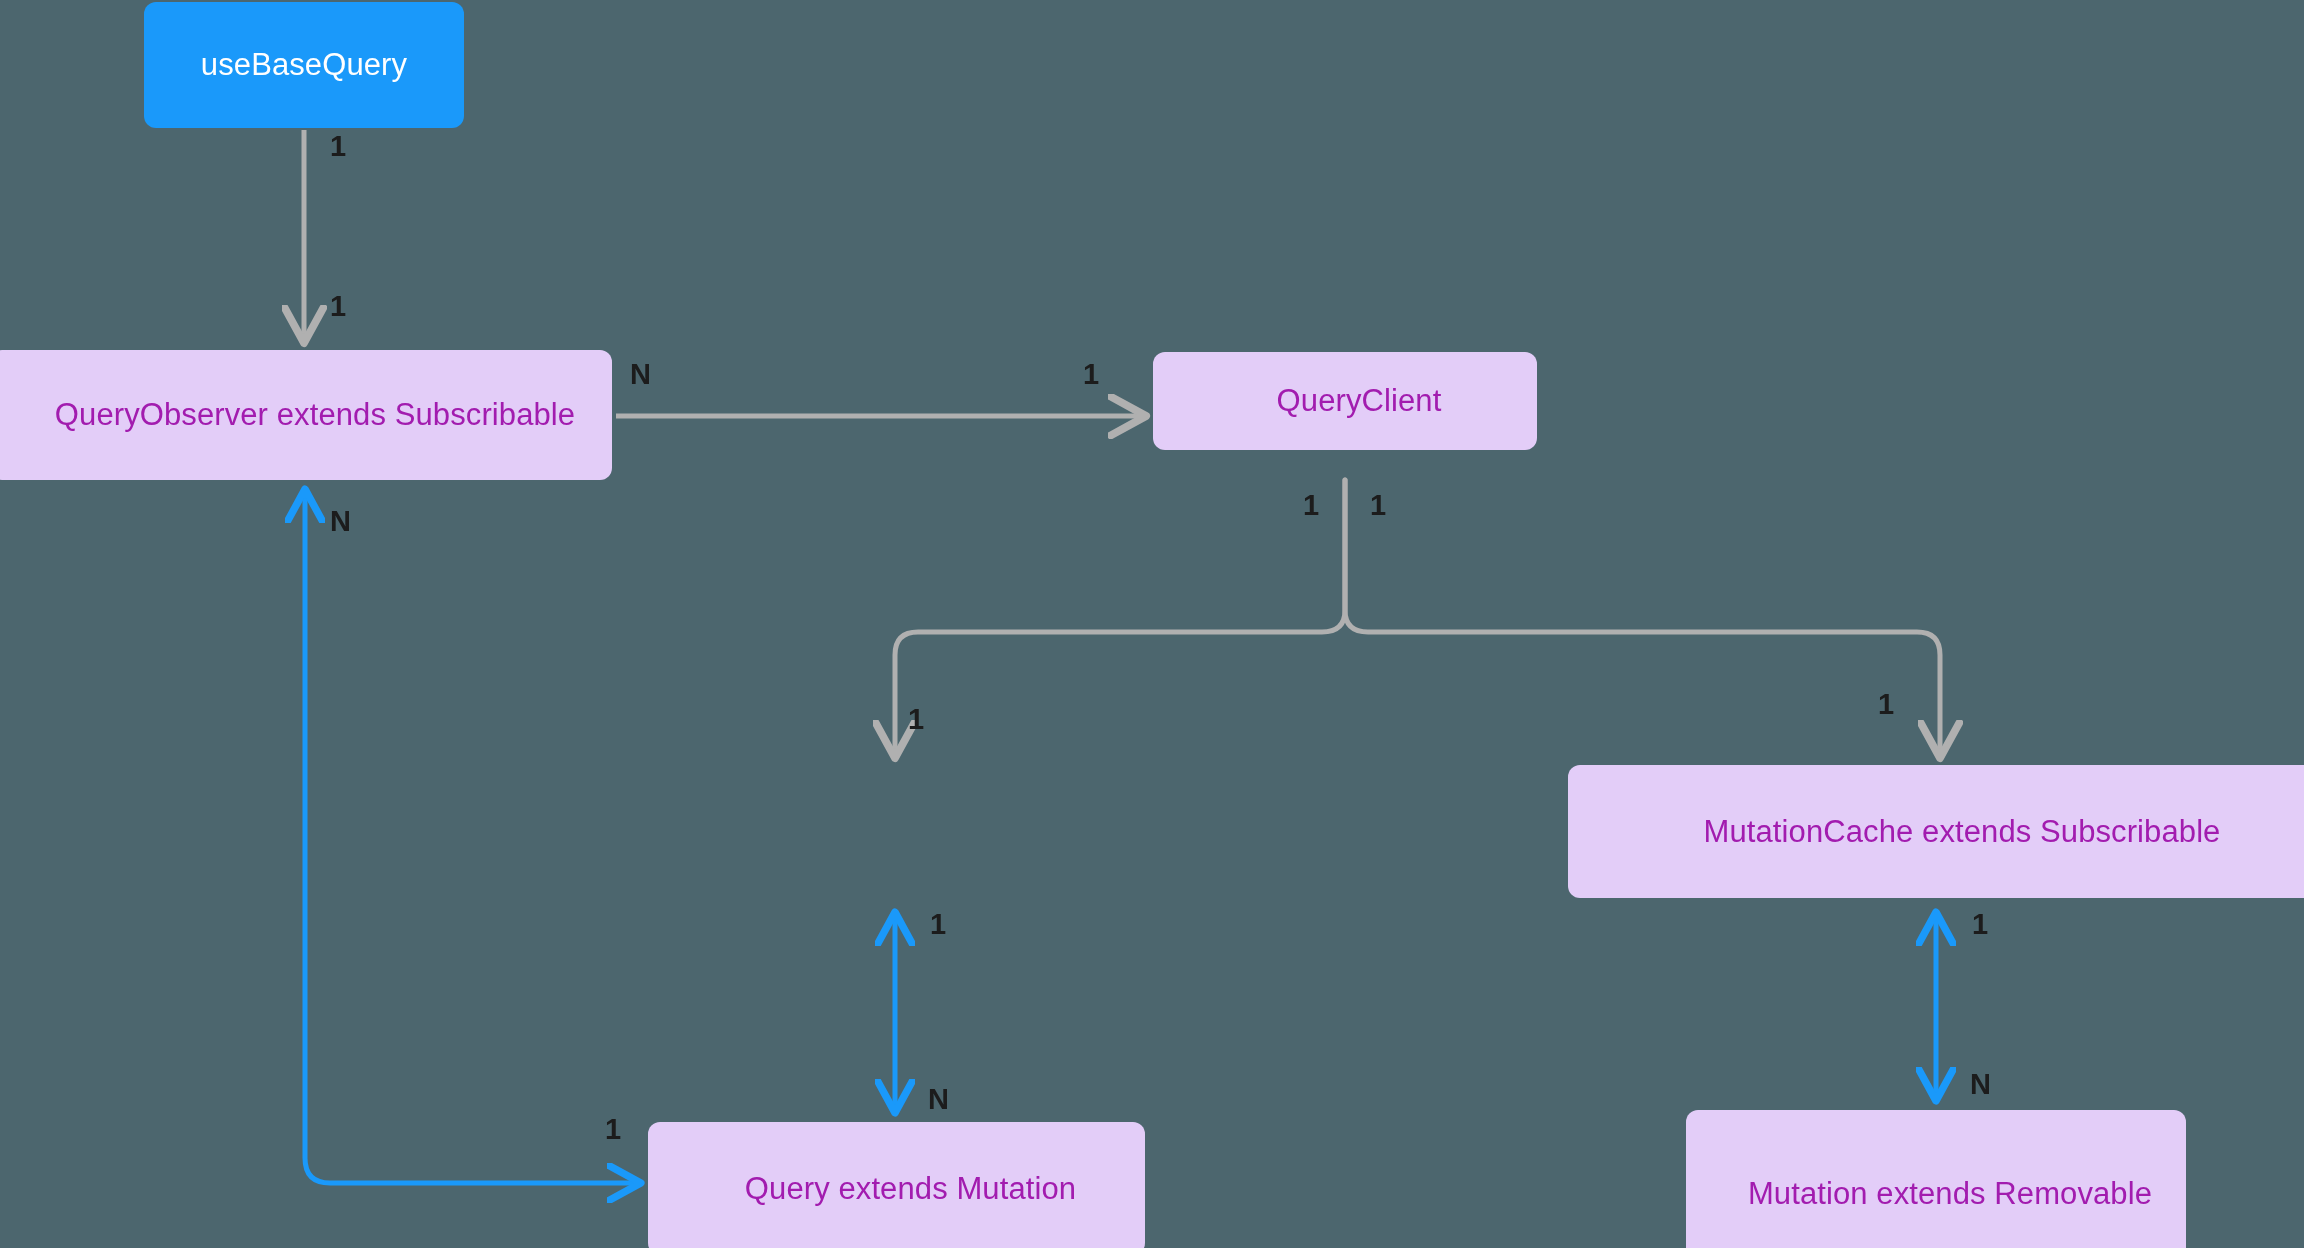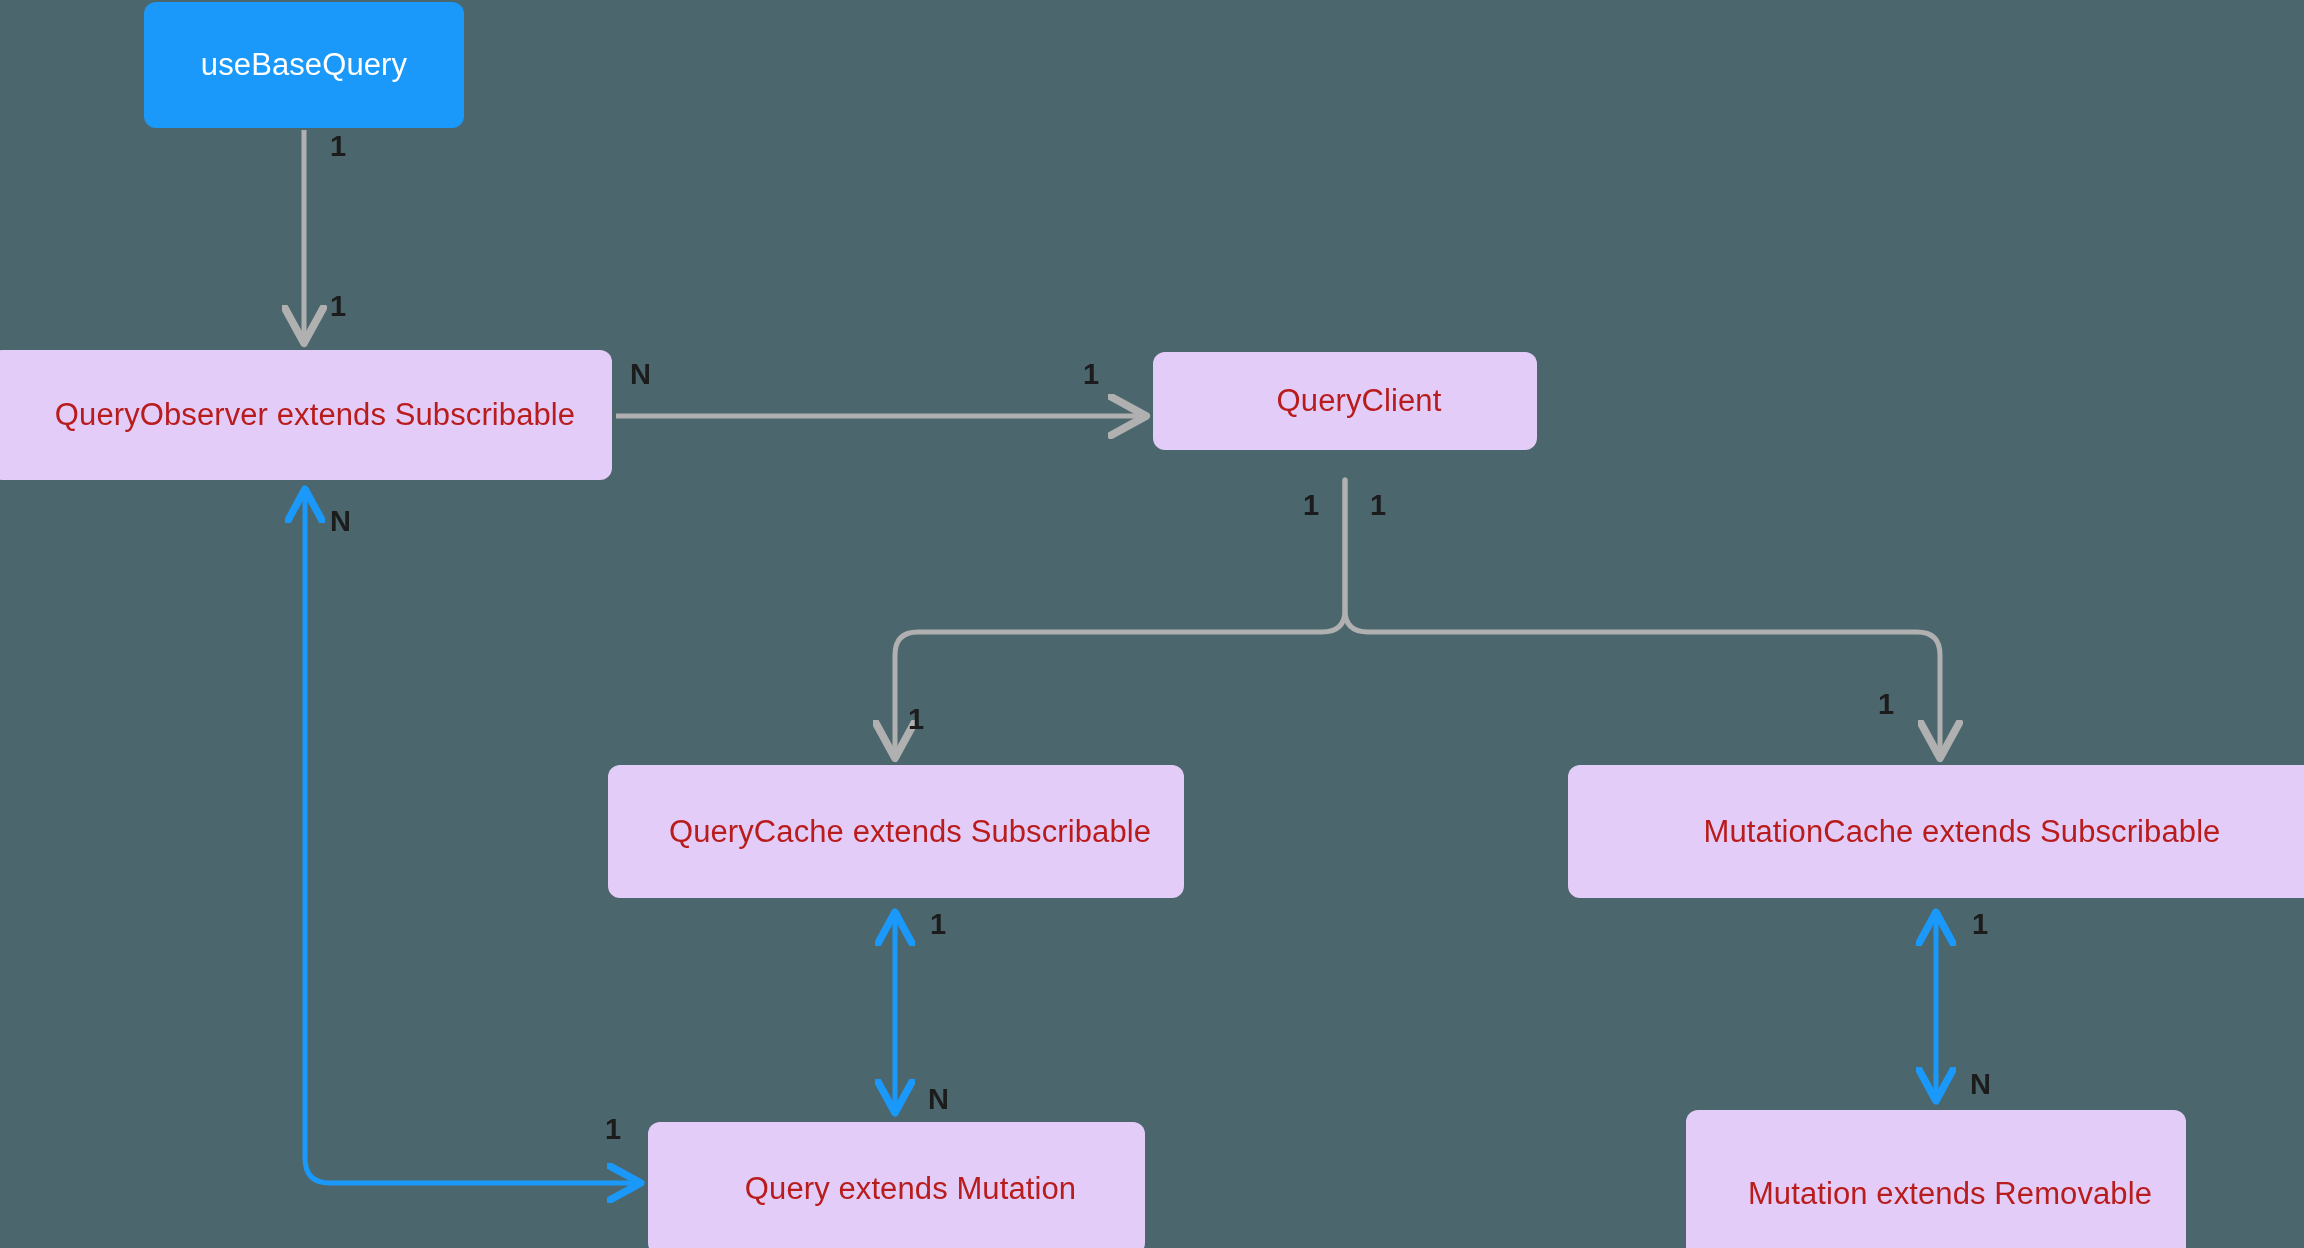--- a/index.html
+++ b/index.html
@@ -35,21 +35,21 @@
   .node-label {
     font-size: 31px;
     line-height: 1.2;
     letter-spacing: 0.1px;
     white-space: nowrap;
   }
   .node.purple {
     background: #e3cdf8;
   }
   .node.purple .node-label {
-    color: #b91c1c;
+    color: #a21caf;
     margin-left: 28px;
   }
   .node.blue {
     background: #1a99fa;
   }
   .node.blue .node-label {
     color: #ffffff;
   }
   .edge-label {
     position: absolute;
@@ -104,23 +104,20 @@
   </div>
 
   <div class="node purple" id="node-queryobserver">
     <span class="node-label">QueryObserver extends Subscribable</span>
   </div>
 
   <div class="node purple" id="node-queryclient">
     <span class="node-label">QueryClient</span>
   </div>
 
-  <div class="node purple" id="node-querycache">
-    <span class="node-label">QueryCache extends Subscribable</span>
-  </div>
 
   <div class="node purple" id="node-mutationcache">
     <span class="node-label">MutationCache extends Subscribable</span>
   </div>
 
   <div class="node purple" id="node-query">
     <span class="node-label">Query extends Mutation</span>
   </div>
 
   <div class="node purple" id="node-mutation">

